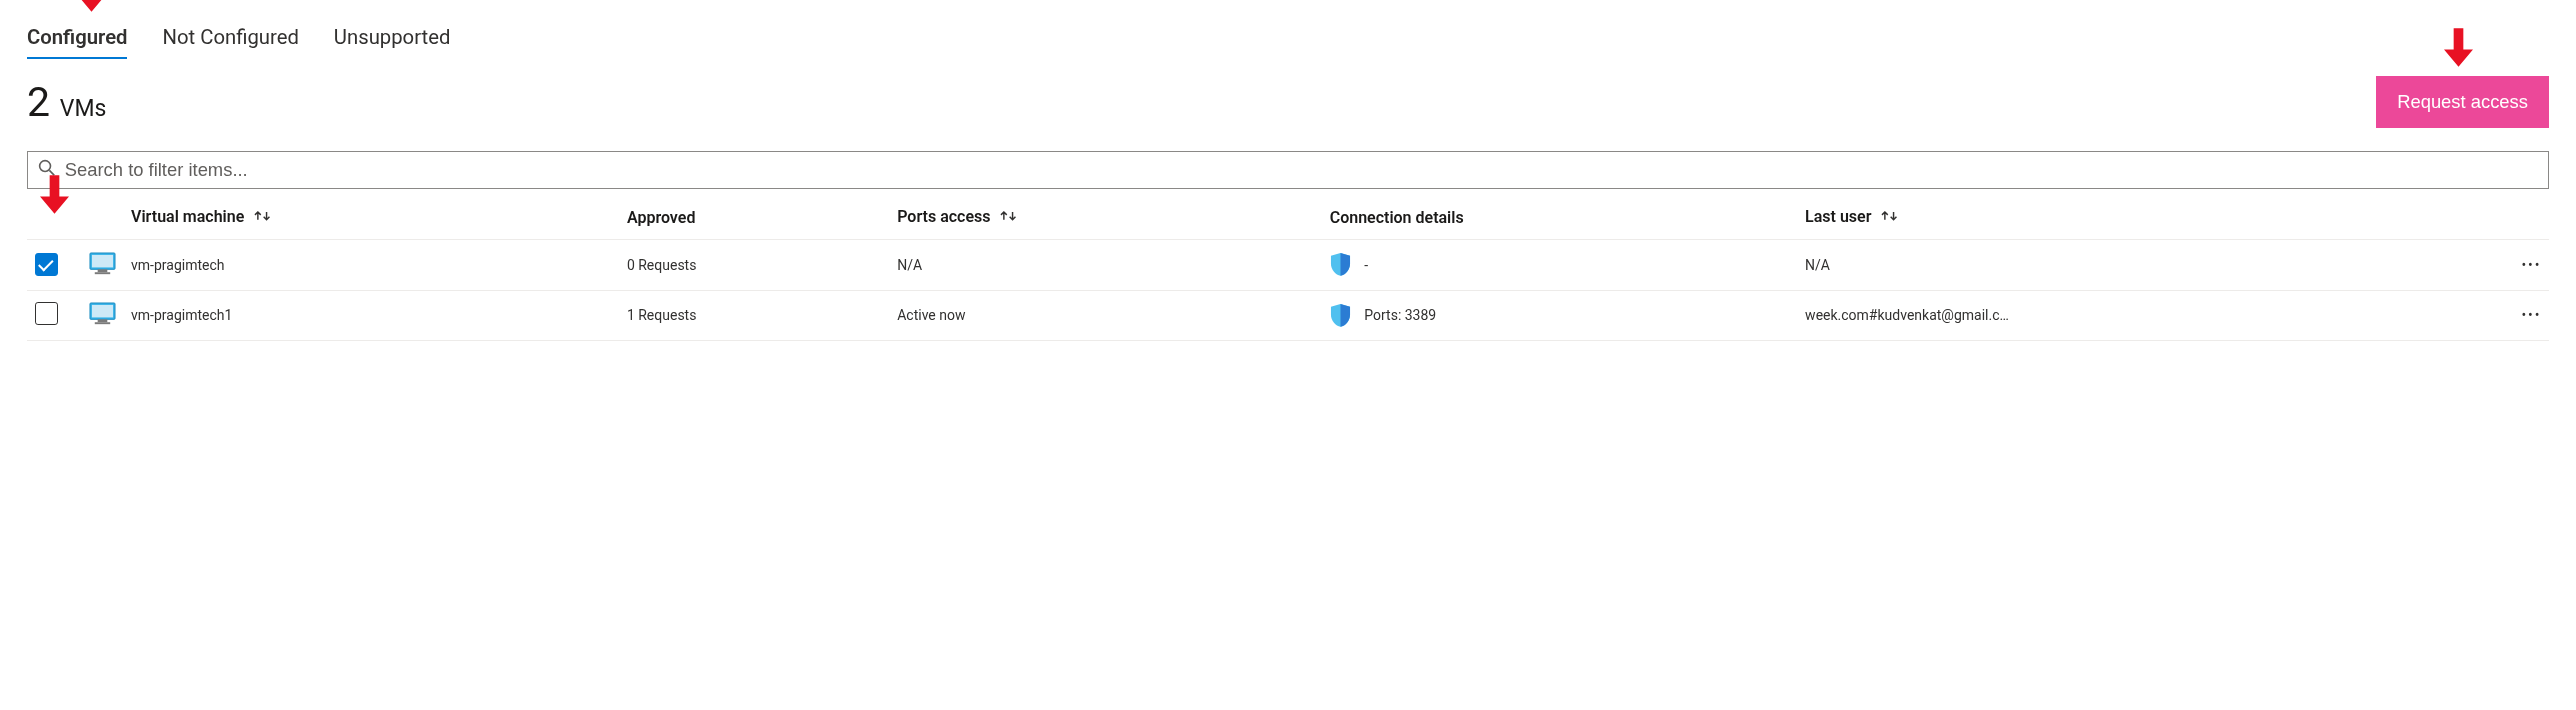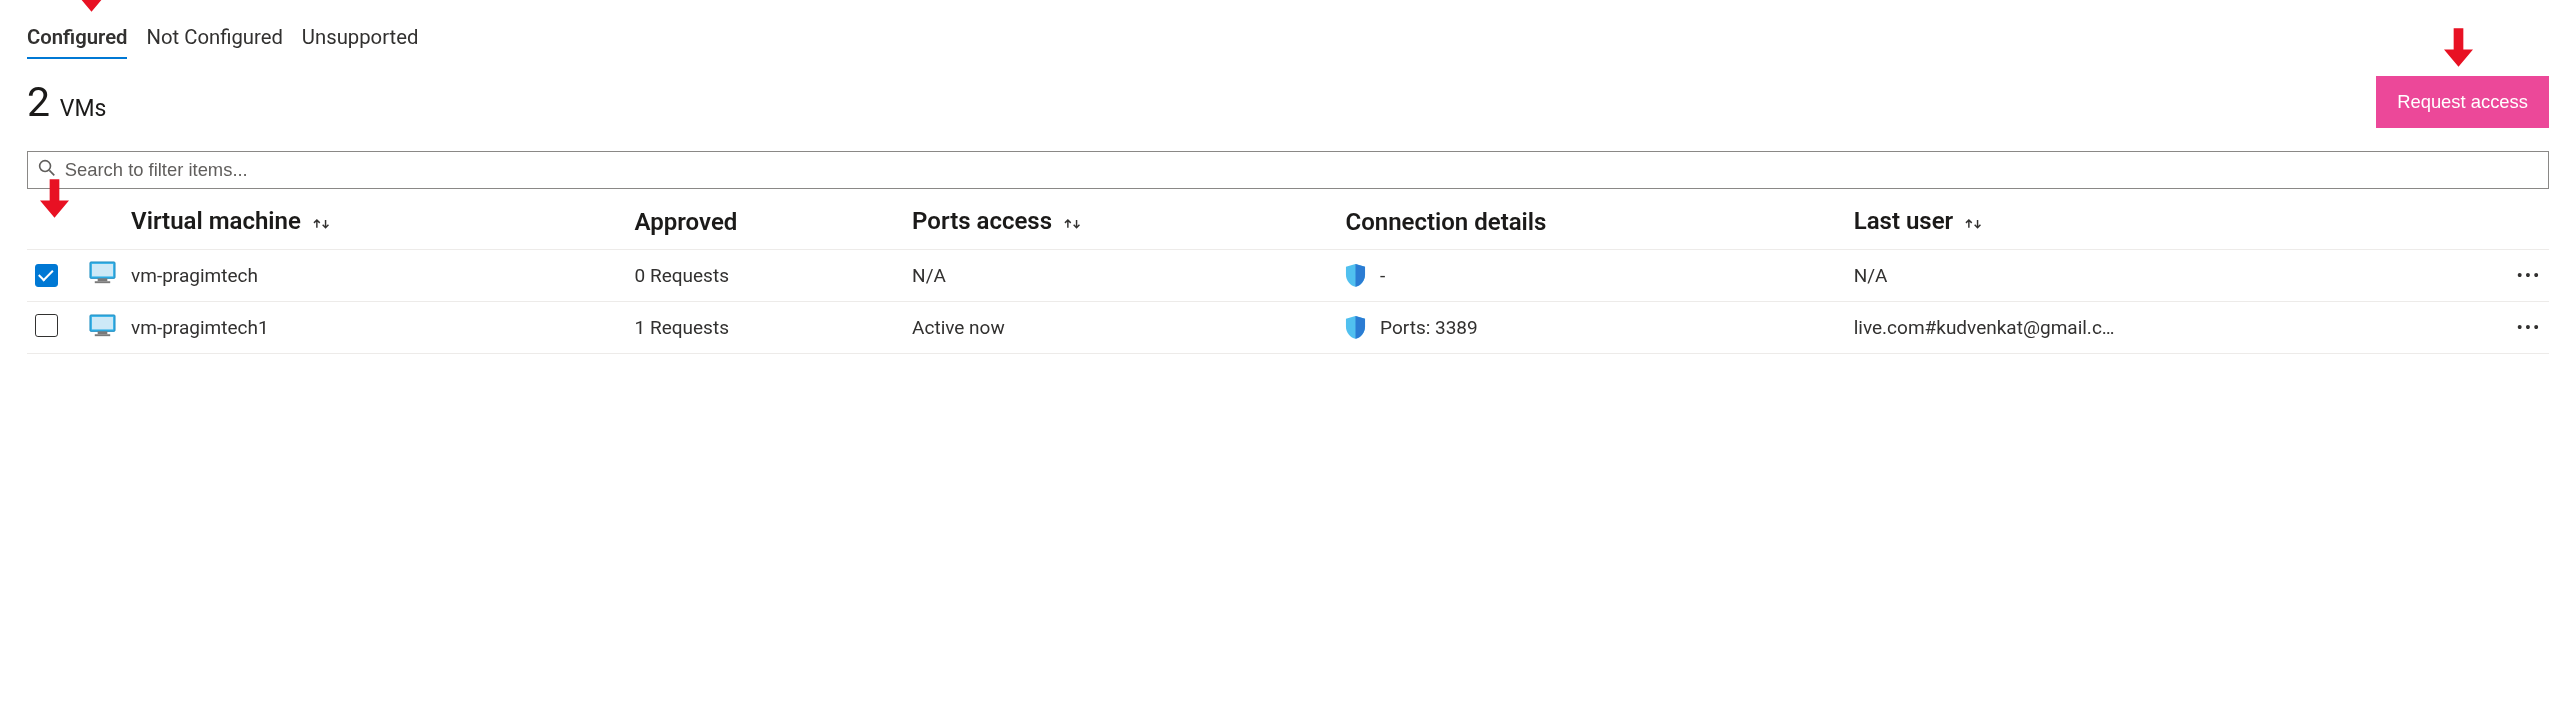--- a/index.html
+++ b/index.html
@@ -30,21 +30,21 @@
     position: absolute;
     width: 29px;
     height: 39px;
     pointer-events: none;
   }
   .red-arrow svg { width: 100%; height: 100%; display: block; }
 
   
   .tabs {
     display: flex;
-    gap: 19px;
+    gap: 35px;
     border-bottom: none;
     margin-bottom: 17.4px;
   }
   .tab {
     font-size: 20.3px;
     padding: 5.8px 0 7.7px 0;
     color: #323130;
     cursor: pointer;
     border-bottom: 2.9px solid transparent;
   }
@@ -107,29 +107,29 @@
     color: #605e5c;
     margin-left: 7.7px;
     background: transparent;
   }
   .search-input::placeholder { color: #605e5c; }
 
   
   .tbl { width: 100%; border-collapse: collapse; }
   .tbl thead th {
     text-align: left;
-    font-size: 24px;
+    font-size: 16px;
     font-weight: 600;
     color: #1b1a19;
     padding: 13.6px 7.7px 11.6px 7.7px;
     border-bottom: 1px solid #edebe9;
     white-space: nowrap;
   }
   .tbl tbody td {
-    font-size: 19px;
+    font-size: 14px;
     color: #323130;
     padding: 11.6px 7.7px;
     border-bottom: 1px solid #edebe9;
     vertical-align: middle;
     white-space: nowrap;
   }
   .col-check { width: 54px; position: relative; }
   .col-icon { width: 39px; }
   .col-menu { width: 54px; text-align: right; }
   .sort-icon {
@@ -331,20 +331,20 @@
           <div class="conn-cell">
             <span class="shield-icon">
               <svg viewBox="0 0 22 26">
                   <path d="M11 1 L21 4 V12 C21 19 16 24 11 25 C6 24 1 19 1 12 V4 Z" fill="#50c0ef"></path>
                   <path d="M11 1 L21 4 V12 C21 19 16 24 11 25 V1 Z" fill="#2b7cd3"></path>
                 </svg>
             </span>
             <span>Ports: 3389</span>
           </div>
         </td>
-        <td class="lastuser">live.com#kudvenkat@gmail.c…</td>
+        <td class="lastuser">week.com#kudvenkat@gmail.c…</td>
         <td class="row-menu">•••</td>
       </tr>
     </tbody>
   </table>
 
 </div>
 
 
 </body></html>

